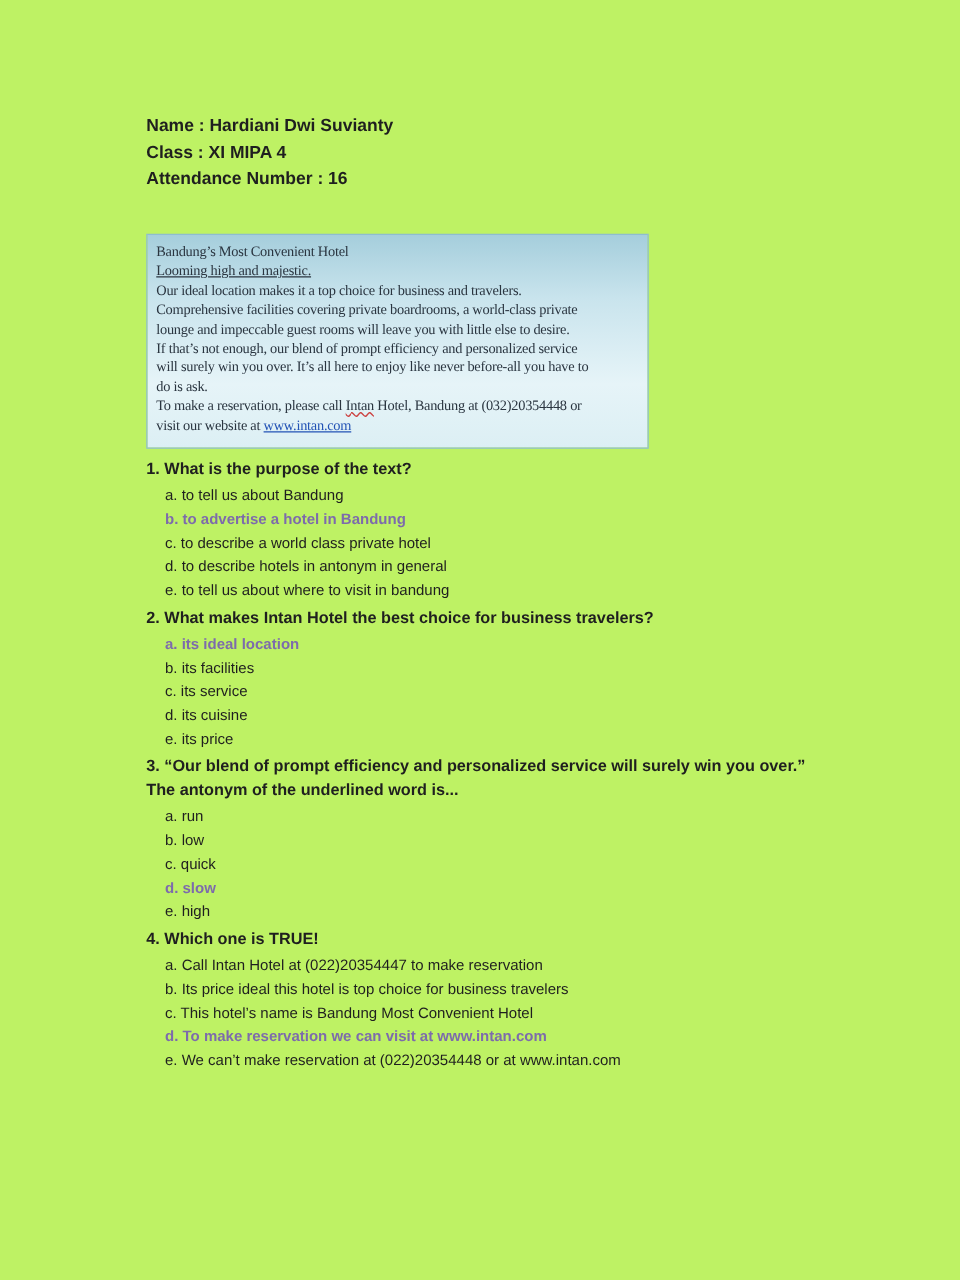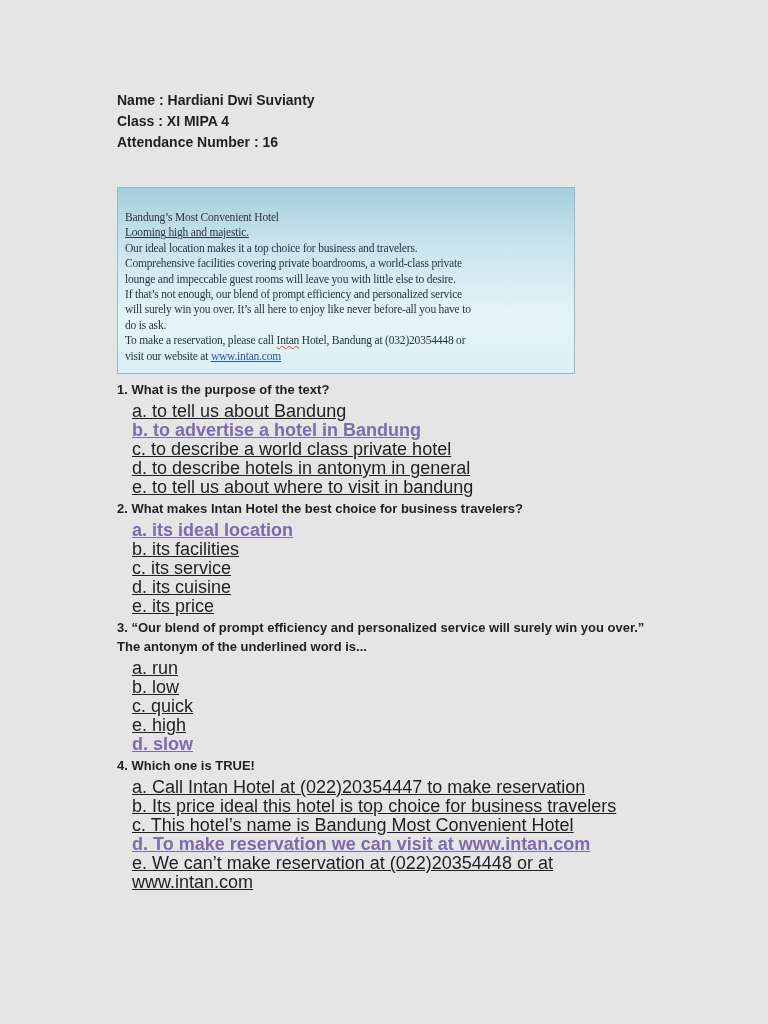--- a/index.html
+++ b/index.html
@@ -4,44 +4,44 @@
 <style>
   html, body {
     margin: 0;
     padding: 0;
     background: #ffffff;
   }
   .page {
     position: relative;
     width: 768px;
     height: 1024px;
-    background: #e5e5e5;
+    background: #bef264;
     overflow: hidden;
     font-family: "Liberation Sans", sans-serif;
     color: #1f1f1f;
   }
   .content {
     position: absolute;
     left: 117px;
     top: 90px;
     width: 534px;
   }
   .header-line {
     font-size: 14px;
     font-weight: 700;
     line-height: 21px;
     white-space: nowrap;
   }
   .ad-box {
     margin-top: 34px;
-    width: 458px;
+    width: 402px;
     box-sizing: border-box;
     border: 1px solid #8fbdce;
     background: linear-gradient(180deg, #a5cedc 0%, #c9e4ed 30%, #e6f4f8 70%, #dcEFf4 100%);
-    padding: 22px 7px 9px 7px;
+    padding: 7px 7px 9px 7px;
     font-family: "Liberation Serif", serif;
     font-size: 11.5px;
     line-height: 15.4px;
     color: #2a3540;
     letter-spacing: -0.2px;
     overflow: hidden;
   }
   .ad-line { white-space: nowrap; }
   .ad-tagline { text-decoration: underline; }
   .misspell {
@@ -60,24 +60,23 @@
   .question + .question { margin-top: 2px; }
   .q-stem {
     font-size: 13px;
     font-weight: 700;
     line-height: 19px;
     margin: 0 0 3px 0;
   }
   .q-stem.justify { text-align: justify; }
   .q-stem.no-gap { margin-bottom: 0; }
   .q-option {
-    font-size: 18px;
+    font-size: 12px;
     line-height: 19px;
     padding-left: 15px;
-    text-decoration: underline;
   }
   .q-option.answer {
     color: #7d6bac;
     font-weight: 700;
   }
 </style>
 </head>
 <body>
 
 <div class="page">
@@ -121,22 +120,22 @@
         <div class="q-option">d. its cuisine</div>
         <div class="q-option">e. its price</div>
       </div>
 
       <div class="question">
         <div class="q-stem justify no-gap">3. “Our blend of prompt efficiency and personalized service will surely win you over.”</div>
         <div class="q-stem">The antonym of the underlined word is...</div>
         <div class="q-option">a. run</div>
         <div class="q-option">b. low</div>
         <div class="q-option">c. quick</div>
+        <div class="q-option answer">d. slow</div>
         <div class="q-option">e. high</div>
-        <div class="q-option answer">d. slow</div>
       </div>
 
       <div class="question">
         <div class="q-stem">4. Which one is TRUE!</div>
         <div class="q-option">a. Call Intan Hotel at (022)20354447 to make reservation</div>
         <div class="q-option">b. Its price ideal this hotel is top choice for business travelers</div>
         <div class="q-option">c. This hotel’s name is Bandung Most Convenient Hotel</div>
         <div class="q-option answer">d. To make reservation we can visit at www.intan.com</div>
         <div class="q-option">e. We can’t make reservation at (022)20354448 or at www.intan.com</div>
       </div>

